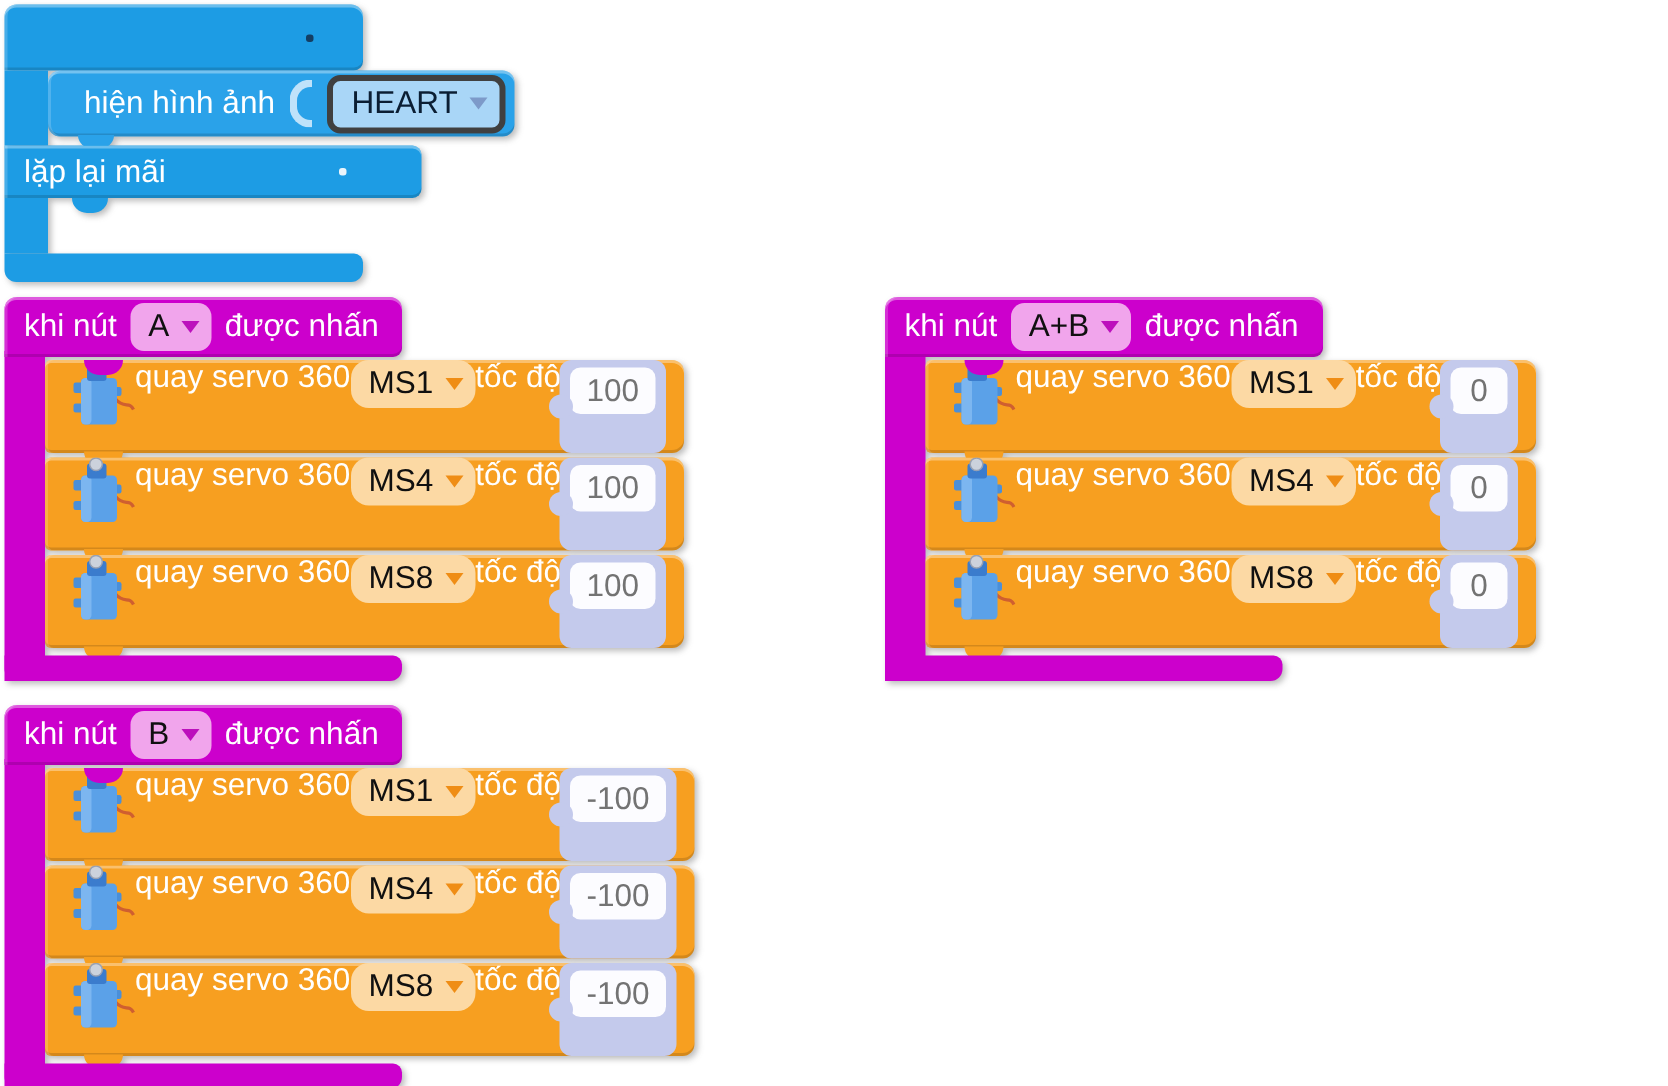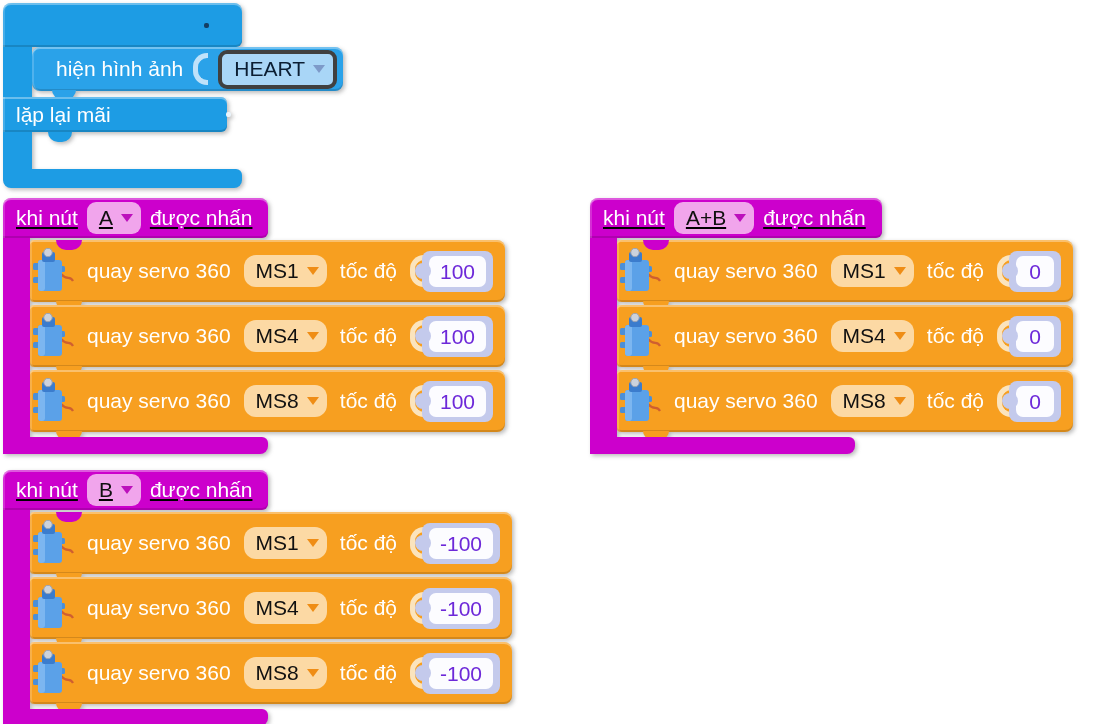--- a/index.html
+++ b/index.html
@@ -25,51 +25,51 @@
 
   
   .socket{width:10px;height:22px;border:5px solid #fbe4bd;border-right:none;
           border-radius:14px 0 0 14px;flex:none;}
   .socket-blue{border-color:#bfe2fa;}
   .slot{position:relative;background:var(--slot,#c4caec);border-radius:8px;padding:5px 7px;
         margin-left:-16px;display:inline-flex;}
   .slot::before{content:'';position:absolute;left:-7px;top:50%;margin-top:-8px;width:16px;height:16px;
         border-radius:50%;background:var(--slot,#c4caec);}
   .field{display:inline-block;background:#fcfcff;border-radius:7px;height:31px;line-height:31px;
-        min-width:16px;padding:0 11px;font-size:21px;color:#6d28d9;text-align:center;white-space:nowrap;}
+        min-width:16px;padding:0 11px;font-size:21px;color:#737373;text-align:center;white-space:nowrap;}
 
   
   .start-block{left:3px;top:3px;width:352px;height:186px;}
   .s-hdr{left:0;top:0;width:239px;height:44px;background:var(--blue,#1d9ce4);border-radius:8px 8px 6px 0;}
   .s-hdr .lbl{display:inline-block;padding-left:14px;line-height:44px;}
   .s-dot{width:5px;height:5px;border-radius:2px;}
   .s-dot1{left:201px;top:20px;background:#143e63;}
   .s-dot2{left:223px;top:15px;background:#eaf4fb;}
   .s-arm1{left:0;top:44px;width:29px;height:50px;background:var(--blue,#1d9ce4);}
   .s-child{left:29px;top:44px;height:44px;display:flex;align-items:center;gap:10px;
            padding:0 6px 0 24px;background:var(--blue_light,#2aa2e9);border-radius:8px;width:max-content;}
   .s-child::after{content:'';position:absolute;left:20px;bottom:-8px;width:24px;height:9px;
            border-radius:0 0 12px 12px;background:var(--blue_light,#2aa2e9);}
-  .s-mid{left:0;top:94px;width:224px;height:35px;background:var(--blue,#1d9ce4);border-radius:0 6px 6px 0;}
+  .s-mid{left:0;top:94px;width:278px;height:35px;background:var(--blue,#1d9ce4);border-radius:0 6px 6px 0;}
   .s-mid .lbl{display:inline-block;padding-left:13px;line-height:35px;}
   .s-bump{left:45px;top:129px;width:24px;height:10px;border-radius:0 0 12px 12px;background:var(--blue,#1d9ce4);}
   .s-arm2{left:0;top:129px;width:29px;height:37px;background:var(--blue,#1d9ce4);}
   .s-foot{left:0;top:166px;width:239px;height:19px;background:var(--blue,#1d9ce4);border-radius:0 6px 8px 8px;}
 
   
   .group{width:620px;height:258px;}
   .g0{left:3px;top:198px;}
   .g1{left:590px;top:198px;}
   .g2{left:3px;top:470px;}
   .arm{left:0;top:36px;width:27px;height:220px;background:var(--magenta,#cc00cc);}
   .ghdr{left:0;top:0;height:40px;display:flex;align-items:center;gap:9px;width:max-content;
-        padding:0 16px 0 13px;background:var(--magenta,#cc00cc);border-radius:8px 8px 6px 0;text-decoration:underline;}
+        padding:0 16px 0 13px;background:var(--magenta,#cc00cc);border-radius:8px 8px 6px 0;}
   .rows{left:27px;top:42px;display:flex;flex-direction:column;gap:3px;}
-  .row{position:relative;display:flex;align-items:center;gap:13px;height:62px;width:max-content;
-       padding:0 12px 0 0;background:var(--orange,#f79f20);border-radius:4px 8px 8px 4px;}
+  .row{position:relative;display:flex;height:62px;width:max-content;
+       padding:0 12px 0 16px;background:var(--orange,#f79f20);border-radius:4px 8px 8px 4px;}
   .row::after{content:'';position:absolute;left:26px;bottom:-8px;width:26px;height:9px;
        border-radius:0 0 13px 13px;background:var(--orange,#f79f20);}
   .rows .row:first-child::before{content:'';position:absolute;left:26px;top:0;width:26px;height:10px;
        border-radius:0 0 13px 13px;background:var(--magenta,#cc00cc);z-index:2;}
   .gbar{left:0;top:239px;width:265px;height:17px;background:var(--magenta,#cc00cc);border-radius:0 6px 8px 8px;}
   .icon{width:44px;height:46px;flex:none;display:inline-block;}
 </style>
 </head>
 <body>
 

